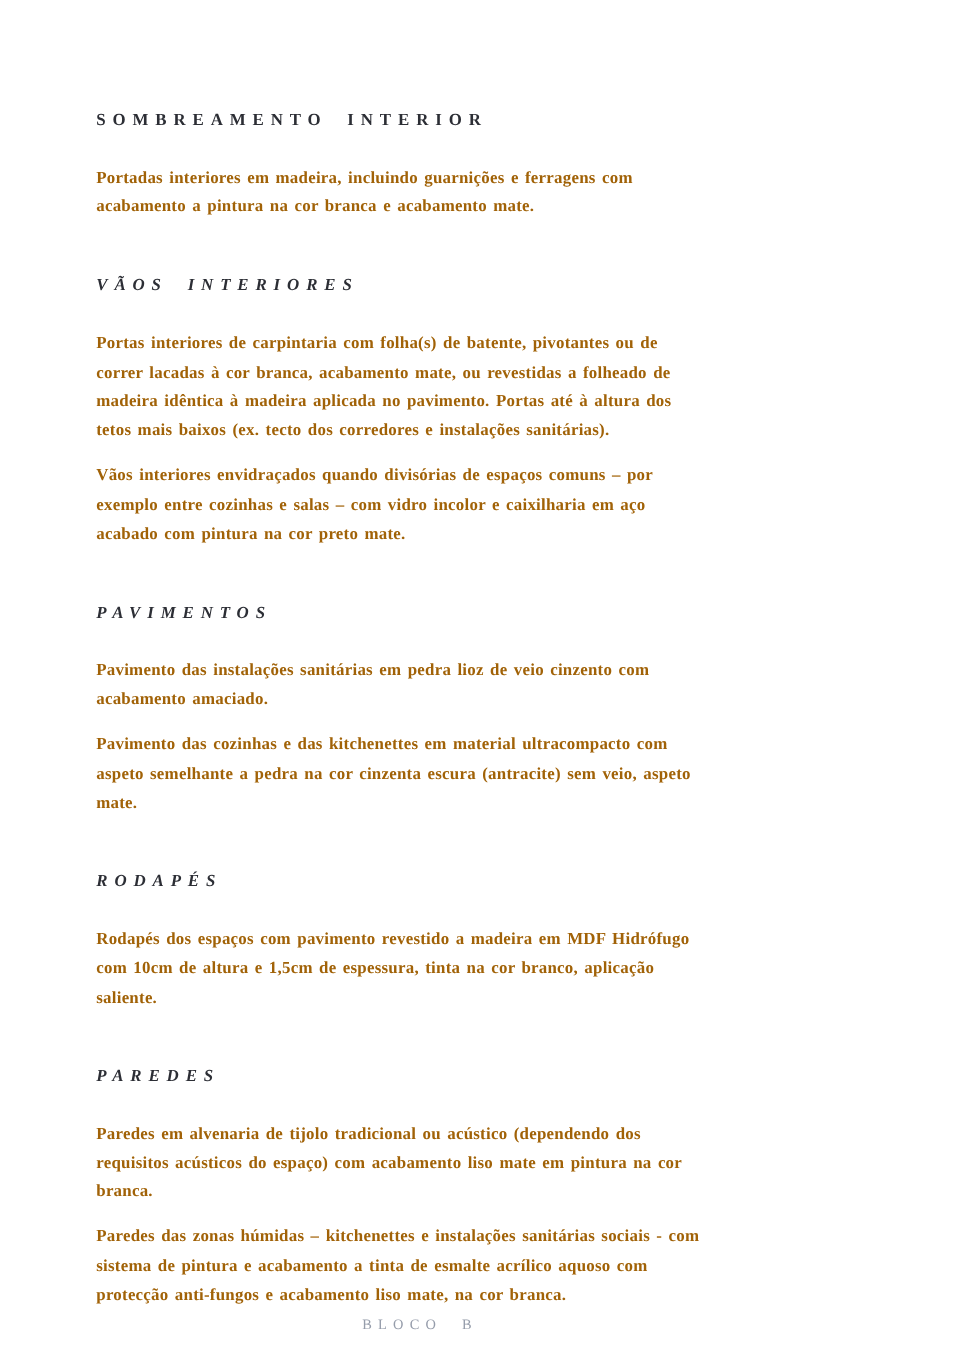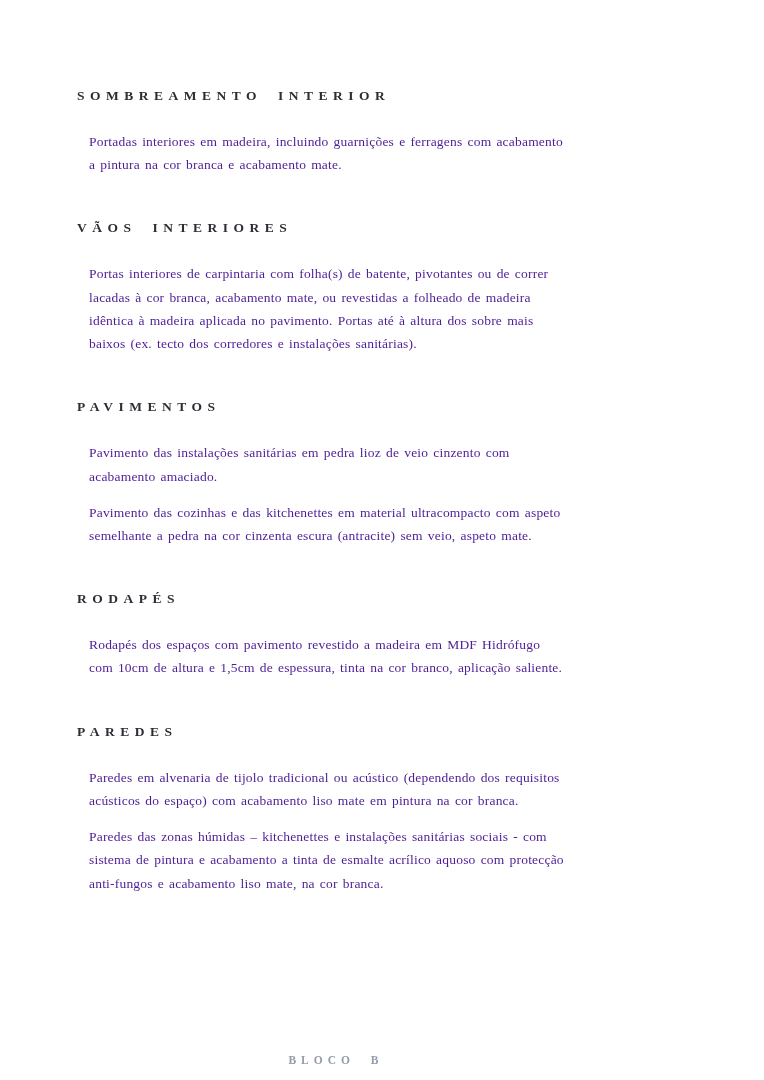--- a/index.html
+++ b/index.html
@@ -23,57 +23,60 @@
     font-size: 13.5px;
     font-weight: bold;
     color: #2c2e35;
     letter-spacing: 5.5px;
     word-spacing: 7px;
     margin: 0 0 26px 0;
     white-space: nowrap;
   }
   .section + .section .section-heading {
     margin-top: 44px;
+    font-style: italic;
   }
   .section p {
     font-size: 13.5px;
     line-height: 1.72;
-    color: #4c1d95;
+    color: #a16207;
     letter-spacing: 0.2px;
     word-spacing: 1.5px;
-    margin: 0 0 13px 12px;
+    margin: 0 0 13px 0;
     max-width: 616px;
+    font-weight: bold;
   }
   .section p:last-child { margin-bottom: 0; }
   .footer {
     position: absolute;
     left: 0;
     bottom: 14px;
     width: 100%;
     text-align: center;
     font-size: 11.5px;
-    font-weight: bold;
+    font-weight: normal;
     color: #959caa;
     letter-spacing: 5px;
     word-spacing: 8px;
   }
 </style>
 </head>
 <body>
 
 <div class="page">
 
   <div class="section">
     <h2 class="section-heading">SOMBREAMENTO INTERIOR</h2>
     <p>Portadas interiores em madeira, incluindo guarnições e ferragens com acabamento a pintura na cor branca e acabamento mate.</p>
   </div>
 
   <div class="section">
     <h2 class="section-heading">VÃOS INTERIORES</h2>
-    <p>Portas interiores de carpintaria com folha(s) de batente, pivotantes ou de correr lacadas à cor branca, acabamento mate, ou revestidas a folheado de madeira idêntica à madeira aplicada no pavimento. Portas até à altura dos sobre mais baixos (ex. tecto dos corredores e instalações sanitárias).</p>
+    <p>Portas interiores de carpintaria com folha(s) de batente, pivotantes ou de correr lacadas à cor branca, acabamento mate, ou revestidas a folheado de madeira idêntica à madeira aplicada no pavimento. Portas até à altura dos tetos mais baixos (ex. tecto dos corredores e instalações sanitárias).</p>
+    <p>Vãos interiores envidraçados quando divisórias de espaços comuns – por exemplo entre cozinhas e salas – com vidro incolor e caixilharia em aço acabado com pintura na cor preto mate.</p>
   </div>
 
   <div class="section">
     <h2 class="section-heading">PAVIMENTOS</h2>
     <p>Pavimento das instalações sanitárias em pedra lioz de veio cinzento com acabamento amaciado.</p>
     <p>Pavimento das cozinhas e das kitchenettes em material ultracompacto com aspeto semelhante a pedra na cor cinzenta escura (antracite) sem veio, aspeto mate.</p>
   </div>
 
   <div class="section">
     <h2 class="section-heading">RODAPÉS</h2>

